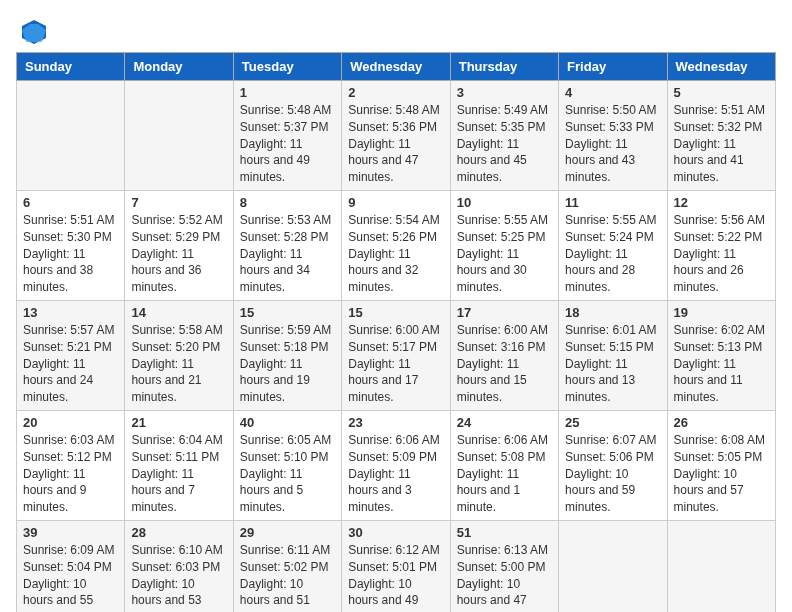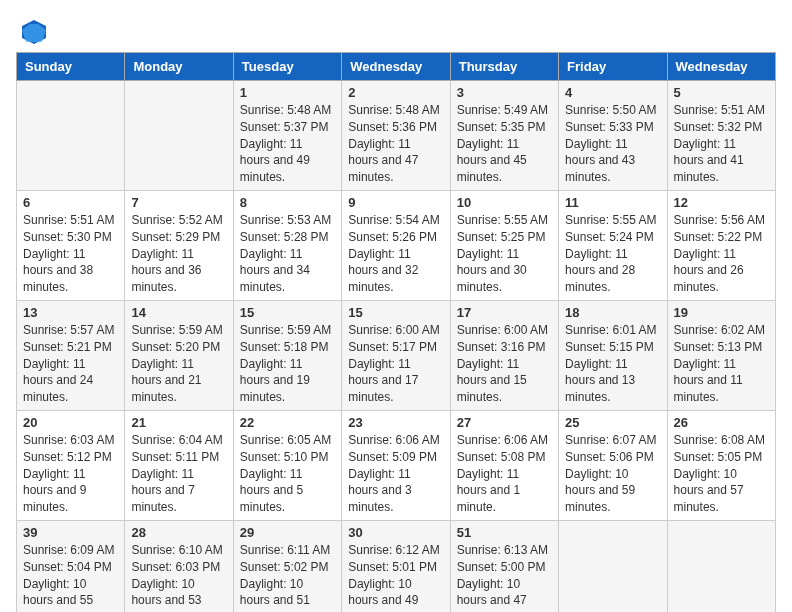--- a/index.html
+++ b/index.html
@@ -207,21 +207,21 @@
       </tr>
       <tr>
         <td>
           <span class="day-number">13</span>
           <div class="day-info">Sunrise: 5:57 AM
 Sunset: 5:21 PM
 Daylight: 11 hours and 24 minutes.</div>
         </td>
         <td>
           <span class="day-number">14</span>
-          <div class="day-info">Sunrise: 5:59 AM
+          <div class="day-info">Sunrise: 5:58 AM
 Sunset: 5:20 PM
 Daylight: 11 hours and 21 minutes.</div>
         </td>
         <td>
           <span class="day-number">15</span>
           <div class="day-info">Sunrise: 5:59 AM
 Sunset: 5:18 PM
 Daylight: 11 hours and 19 minutes.</div>
         </td>
         <td>
@@ -256,33 +256,33 @@
 Sunset: 5:12 PM
 Daylight: 11 hours and 9 minutes.</div>
         </td>
         <td>
           <span class="day-number">21</span>
           <div class="day-info">Sunrise: 6:04 AM
 Sunset: 5:11 PM
 Daylight: 11 hours and 7 minutes.</div>
         </td>
         <td>
-          <span class="day-number">22</span>
+          <span class="day-number">40</span>
           <div class="day-info">Sunrise: 6:05 AM
 Sunset: 5:10 PM
 Daylight: 11 hours and 5 minutes.</div>
         </td>
         <td>
           <span class="day-number">23</span>
           <div class="day-info">Sunrise: 6:06 AM
 Sunset: 5:09 PM
 Daylight: 11 hours and 3 minutes.</div>
         </td>
         <td>
-          <span class="day-number">27</span>
+          <span class="day-number">24</span>
           <div class="day-info">Sunrise: 6:06 AM
 Sunset: 5:08 PM
 Daylight: 11 hours and 1 minute.</div>
         </td>
         <td>
           <span class="day-number">25</span>
           <div class="day-info">Sunrise: 6:07 AM
 Sunset: 5:06 PM
 Daylight: 10 hours and 59 minutes.</div>
         </td>

